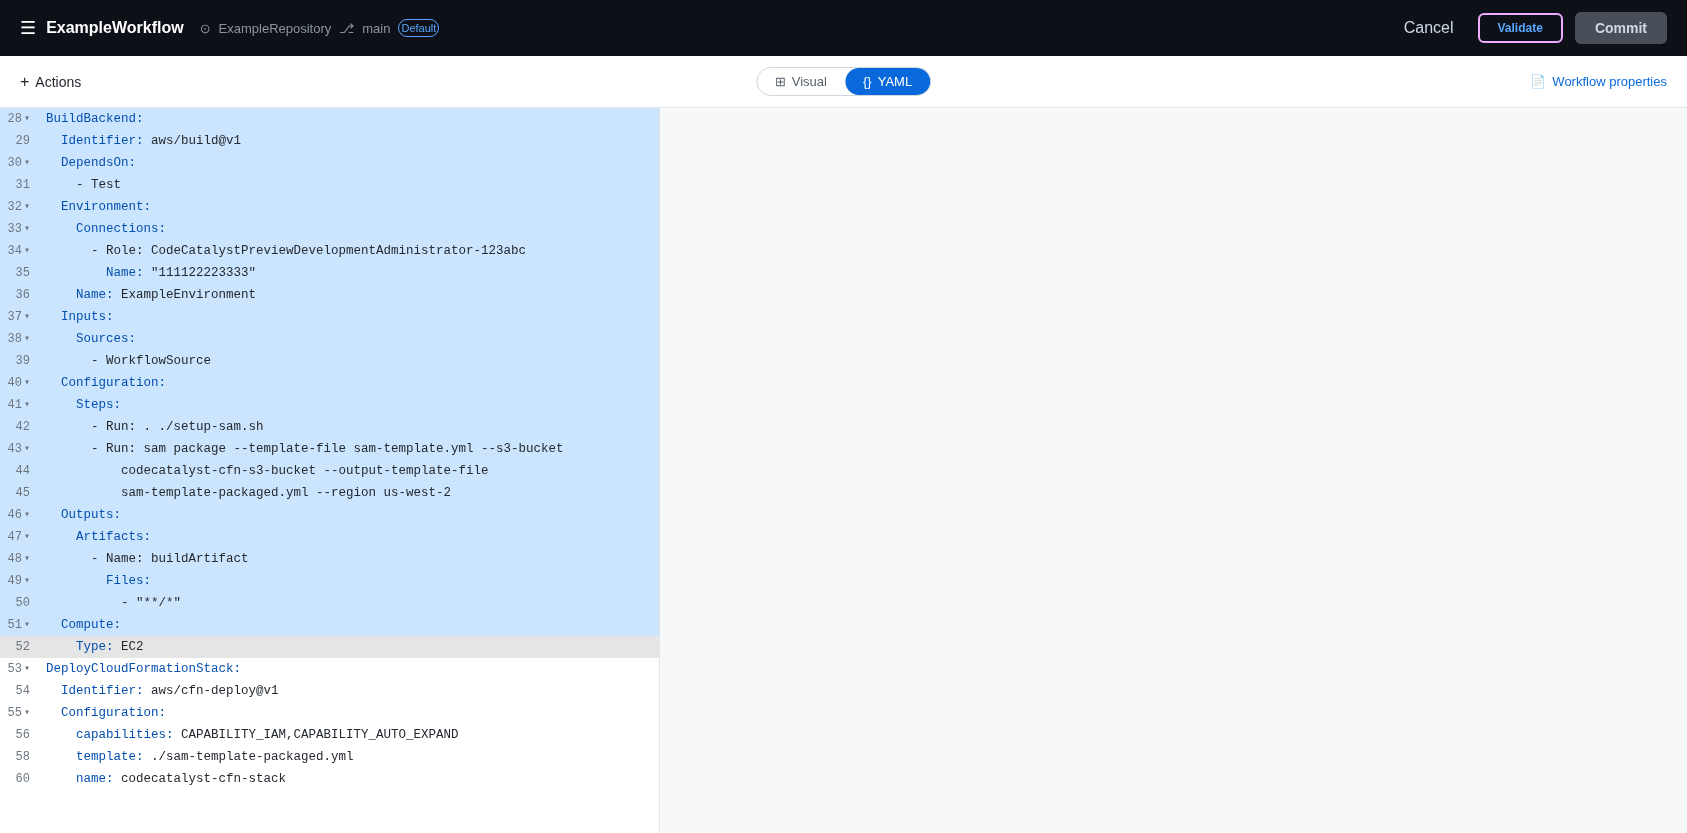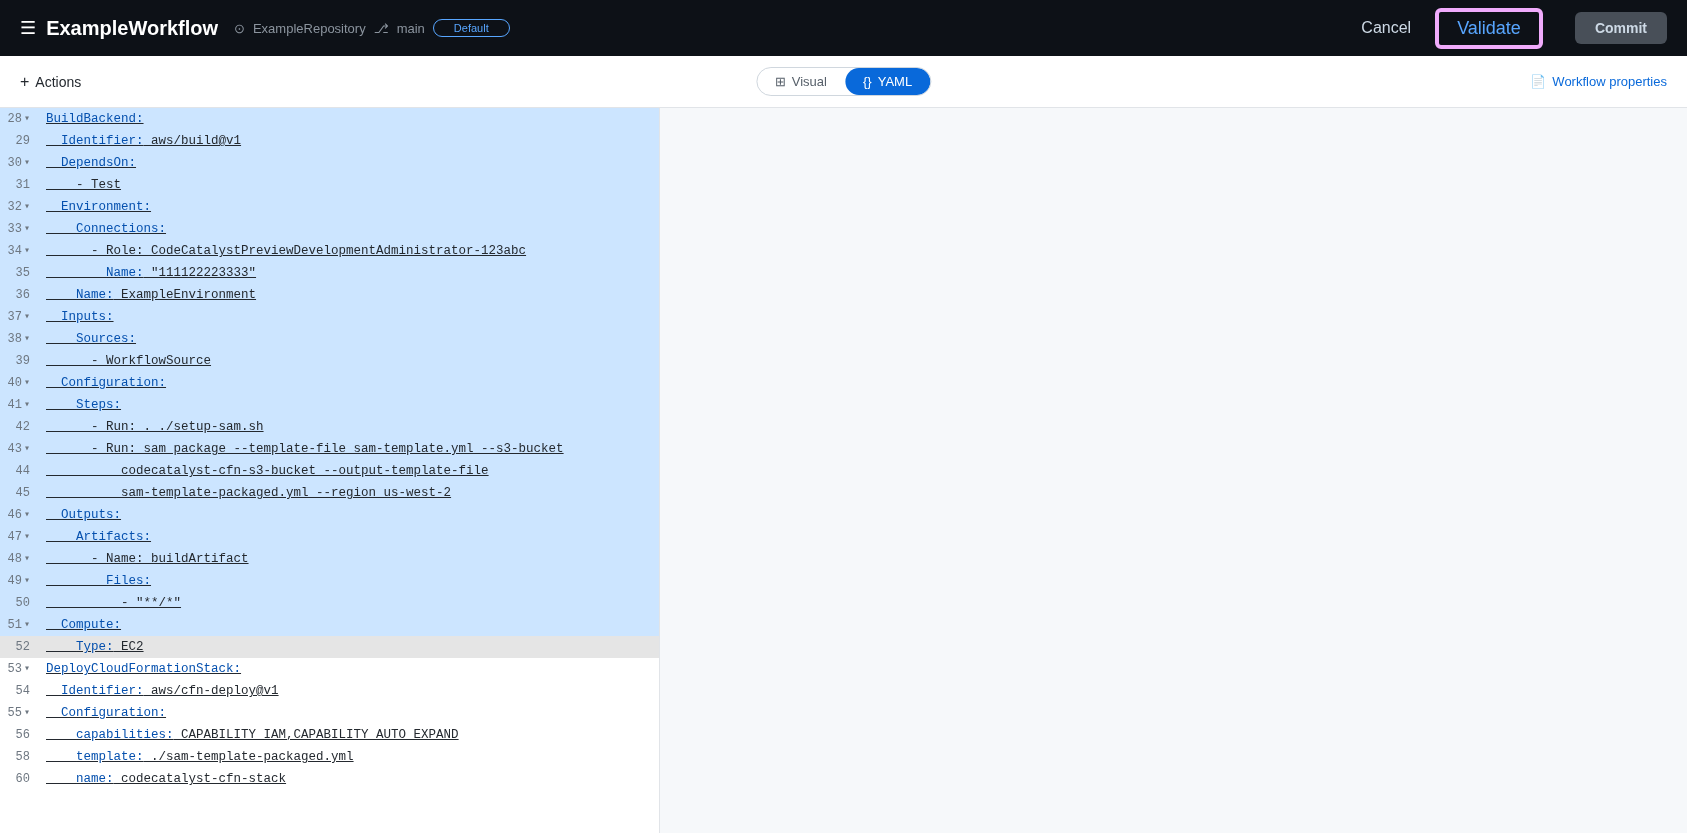--- a/index.html
+++ b/index.html
@@ -21,74 +21,73 @@
       gap: 10px;
       color: #fff;
     }
     .hamburger-icon {
       color: #fff;
       font-size: 18px;
       cursor: pointer;
     }
     .brand-title {
       color: #fff;
-      font-size: 20px;
+      font-size: 16px;
       font-weight: 600;
     }
     .navbar-repo {
       display: flex;
       align-items: center;
       gap: 8px;
       color: #8b949e;
       font-size: 13px;
     }
     .repo-icon { color: #8b949e; font-size: 13px; }
     .branch-icon { color: #8b949e; font-size: 13px; }
     .badge-default {
       background: transparent;
       border: 1px solid #58a6ff;
       color: #58a6ff;
       font-size: 11px;
-      padding: 2px 20px;
+      padding: 2px 2px;
       border-radius: 12px;
     }
     .navbar-actions {
       margin-left: auto;
       display: flex;
       align-items: center;
       gap: 12px;
     }
     .btn-cancel {
       color: #cdd9e5;
       background: transparent;
       border: none;
       font-size: 16px;
       cursor: pointer;
       padding: 6px 12px;
     }
     .btn-validate {
       background: transparent;
-      border: 4px solid #f0abfc;
+      border: 2px solid #f0abfc;
       color: #58a6ff;
-      font-size: 18px;
-      font-weight: 400;
+      font-size: 12px;
+      font-weight: 700;
       padding: 6px 18px;
       border-radius: 6px;
       cursor: pointer;
     }
     .btn-commit {
       background: #484f58;
       border: none;
       color: #cdd9e5;
       font-size: 14px;
       font-weight: 600;
       padding: 8px 20px;
       border-radius: 6px;
       cursor: pointer;
-      margin-left: 20px;
     }
 
     
     .toolbar {
       background: #fff;
       height: 52px;
       display: flex;
       align-items: center;
       padding: 0 20px;
       border-bottom: 1px solid #e1e4e8;
@@ -194,21 +193,20 @@
       font-size: 10px;
       color: #6e7781;
       cursor: pointer;
     }
     .line-content {
       flex: 1;
       padding-left: 4px;
       white-space: pre;
       color: #24292f;
       line-height: 22px;
-      text-decoration: underline;
     }
 
     
     .key { color: #0550ae; }
 
     
     .code-panel::-webkit-scrollbar { width: 8px; }
     .code-panel::-webkit-scrollbar-track { background: #f6f8fa; }
     .code-panel::-webkit-scrollbar-thumb { background: #d0d7de; border-radius: 4px; }
   </style>

